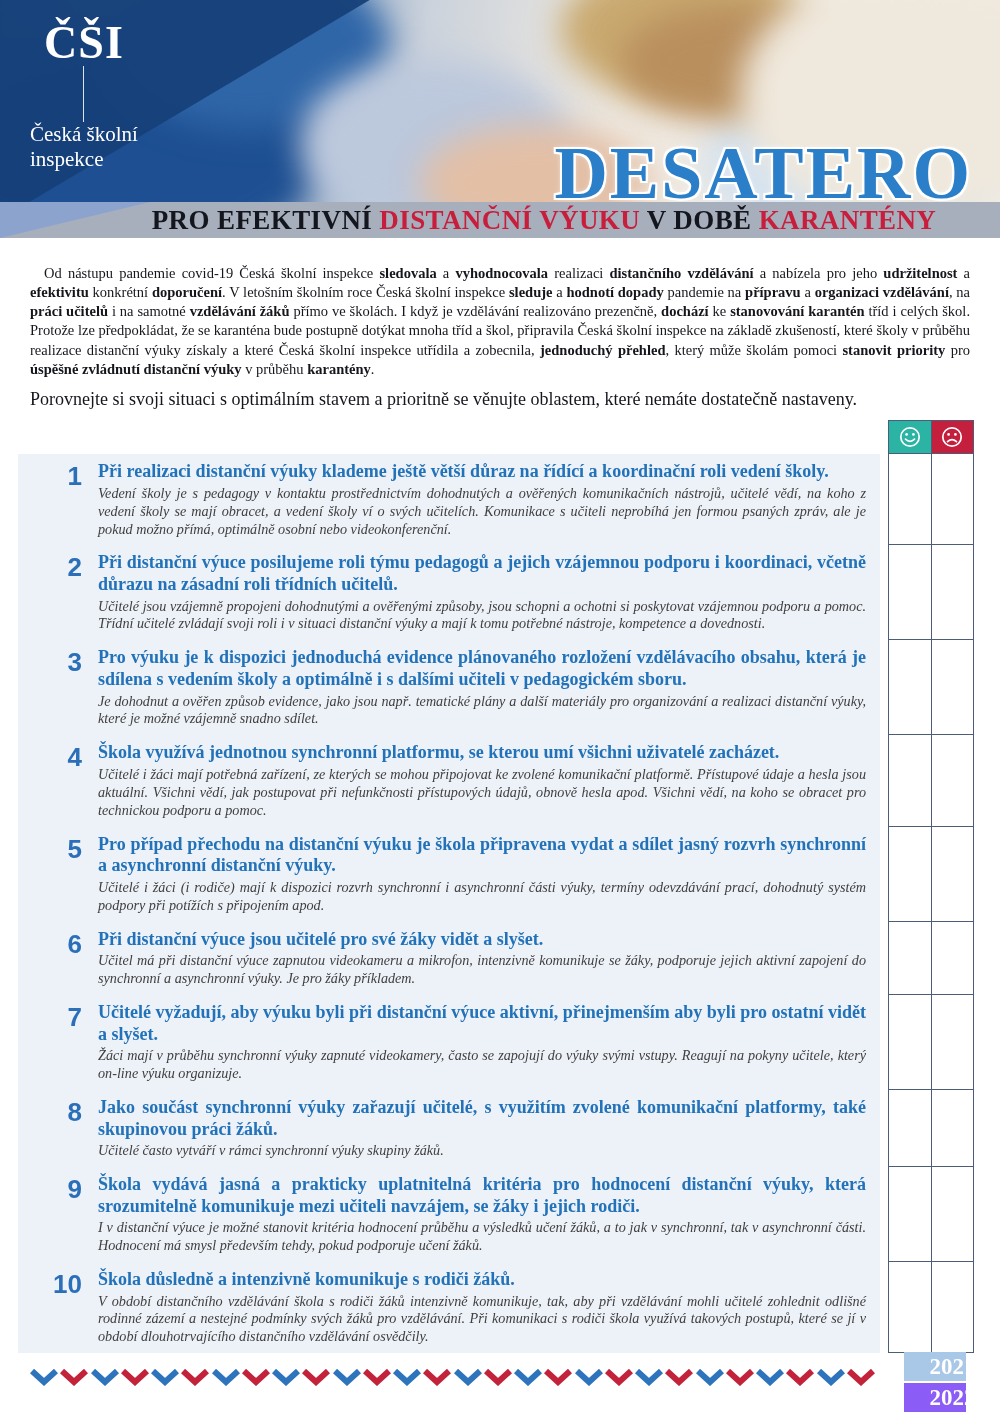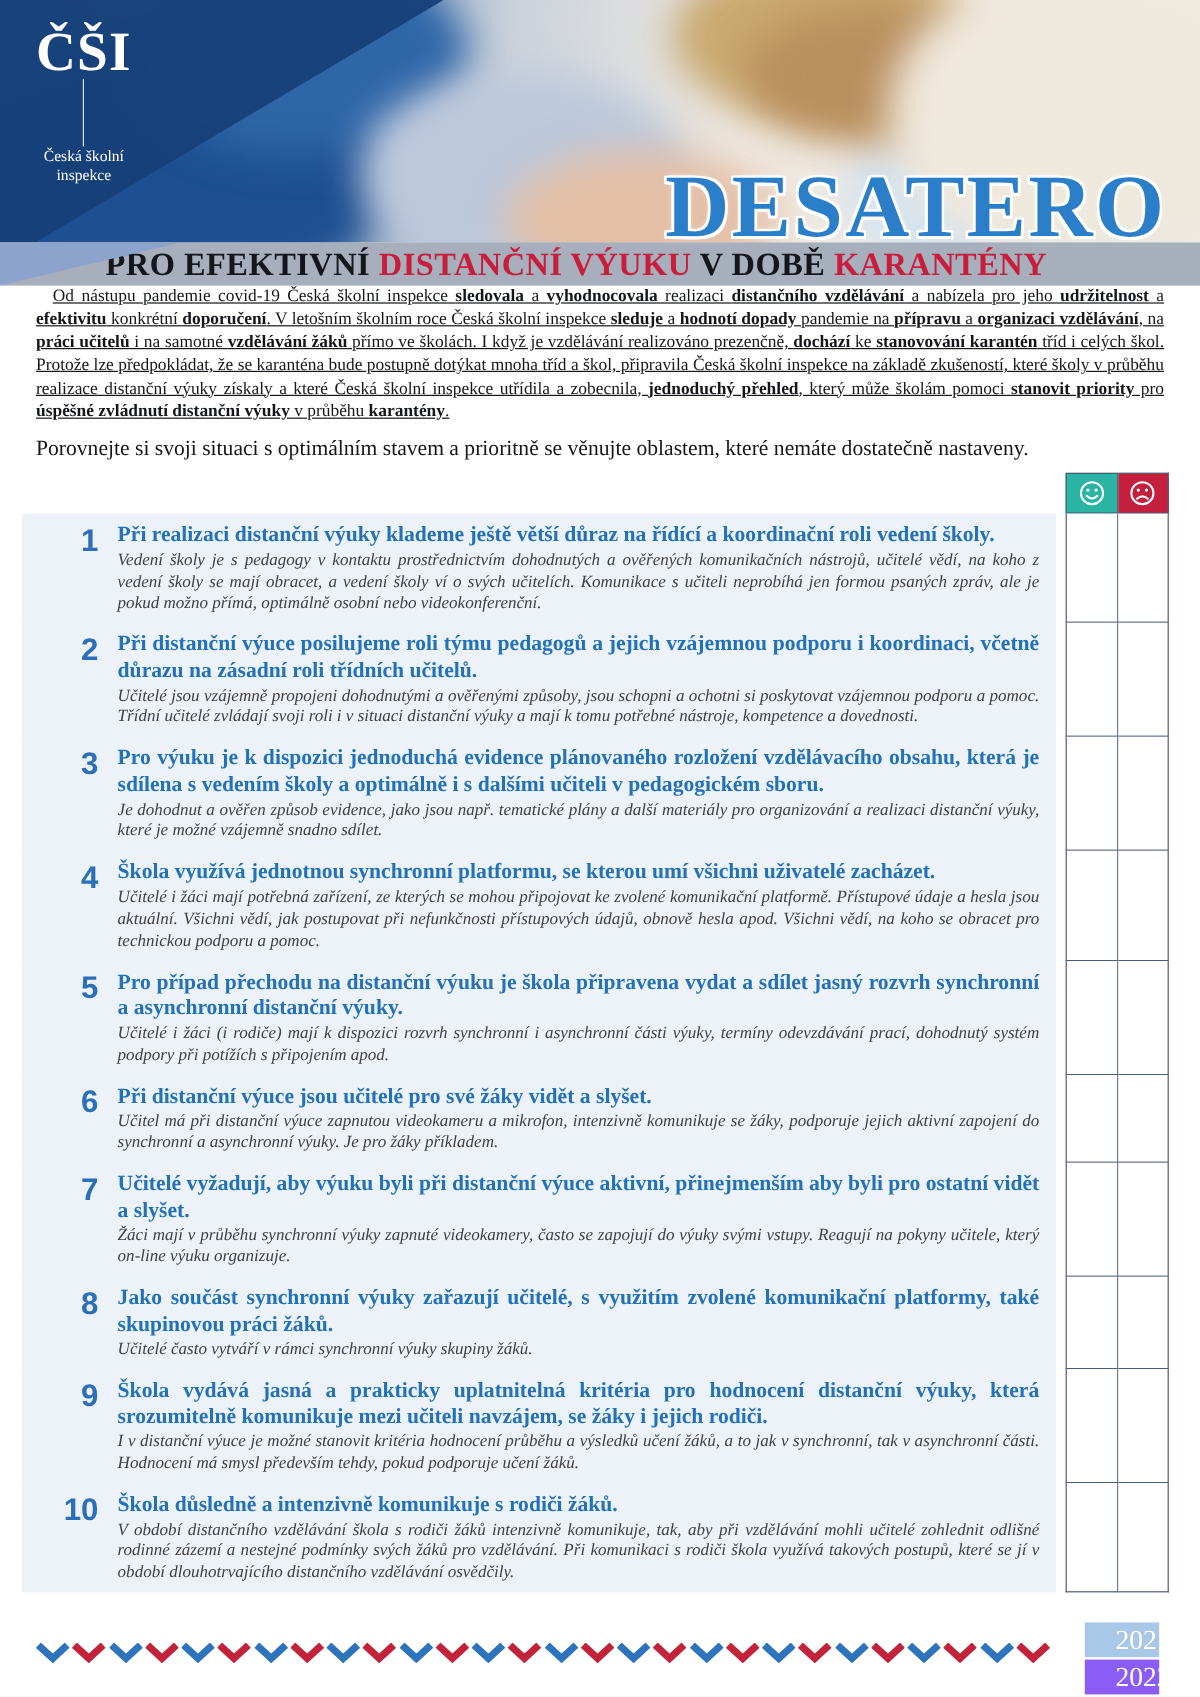--- a/index.html
+++ b/index.html
@@ -17,35 +17,35 @@
   .b4{left:560px;top:-40px;width:250px;height:140px;background:#c9a96f;}
   .b5{left:700px;top:90px;width:300px;height:150px;background:#d5e3f0;}
   .b6{left:620px;top:5px;width:230px;height:115px;background:#b98f5e;}
   .b7{right:-80px;top:-30px;width:340px;height:250px;background:#efe8dc;}
   .b8{left:420px;top:125px;width:230px;height:115px;background:#e3bfa6;}
   .navy{position:absolute;top:0;left:0;width:420px;height:202px;background:rgba(22,64,120,.94);
         clip-path:polygon(0 0,88% 0,7% 100%,0 100%);}
   .logo{position:absolute;top:20px;left:30px;display:flex;align-items:center;color:#fff;flex-direction:column;}
   .logo-abbr{font-size:46px;font-weight:bold;letter-spacing:1px;line-height:1;}
   .logo-sep{width:1px;height:56px;background:#fff;margin:0 14px;opacity:.85;}
-  .logo-org{font-size:13px;line-height:1.2;text-align:center;}
+  .logo-org{font-size:21px;line-height:1.2;}
   .title{position:absolute;right:28px;bottom:30px;font-weight:bold;font-size:74px;line-height:.95;
          color:#2b7ec8;letter-spacing:2px;
          text-shadow:2px 0 0 #fff,-2px 0 0 #fff,0 2px 0 #fff,0 -2px 0 #fff,
                      2px 2px 0 #fff,-2px 2px 0 #fff,2px -2px 0 #fff,-2px -2px 0 #fff,0 0 6px rgba(255,255,255,.8);}
   .subbar{position:absolute;left:0;bottom:0;width:100%;height:36px;background:#a7aebc;
-          display:flex;align-items:center;justify-content:flex-start;padding-left:88px;box-sizing:border-box;}
+          display:flex;align-items:center;justify-content:center;padding-left:88px;box-sizing:border-box;}
   .subbar-tri{position:absolute;left:0;top:0;width:150px;height:36px;background:#8ca3ce;
               clip-path:polygon(0 0,100% 0,0 100%);}
   .subtitle{font-size:27px;font-weight:bold;letter-spacing:.4px;white-space:nowrap;line-height:1;}
   .seg-black{color:#14161d;} .seg-red{color:#c81e3c;}
 
   
   .main{position:absolute;top:238px;left:0;right:0;}
-  .intro{margin:0 30px 0;font-size:14.5px;line-height:1.32;text-align:justify;text-indent:14px;text-decoration:underline;}
+  .intro{margin:26px 30px 0;font-size:14.5px;line-height:1.32;text-align:justify;text-indent:14px;}
   .intro b{font-weight:bold;}
   .instruction{margin:9px 30px 0;font-size:18px;line-height:1.3;}
 
   .checklist{display:grid;grid-template-columns:1fr 86px;column-gap:8px;margin:9px 26px 0 18px;}
   .legend-space{background:transparent;}
   .cells{display:flex;}
   .cell{flex:1;background:#fff;border:1px solid #4c5d77;display:flex;align-items:center;justify-content:center;}
   .cell + .cell{border-left:none;}
   .cells.nt .cell{border-top:none;}
   .legend-cells{min-height:34px;}
@@ -54,21 +54,21 @@
             font-weight:bold;font-size:26px;color:#2a6fb8;line-height:1;padding-top:2px;}
   .item-copy{flex:1;}
   .item-heading{color:#2272b9;font-weight:bold;font-size:18px;line-height:1.2;text-align:justify;}
   .item-desc{font-style:italic;font-size:14.2px;line-height:1.26;text-align:justify;margin-top:2px;color:#404040;}
 
   
   .chevrons{position:absolute;left:30px;bottom:28px;width:845px;display:flex;justify-content:space-between;}
   .chev{width:28px;height:17px;display:block;}
   .years{position:absolute;right:34px;bottom:2px;width:62px;}
   .year{height:29px;display:flex;align-items:center;justify-content:center;color:#fff;
-        font-weight:normal;font-size:23px;margin-top:2px;font-family:"Liberation Serif",serif;padding-left:35px;}
+        font-weight:bold;font-size:23px;margin-top:2px;font-family:"Liberation Serif",serif;padding-left:35px;}
 </style>
 </head>
 <body>
 
 <div class="page">
 
   <div class="header">
     <div class="photo">
       <div class="blob b1"></div>
       <div class="blob b2"></div>

